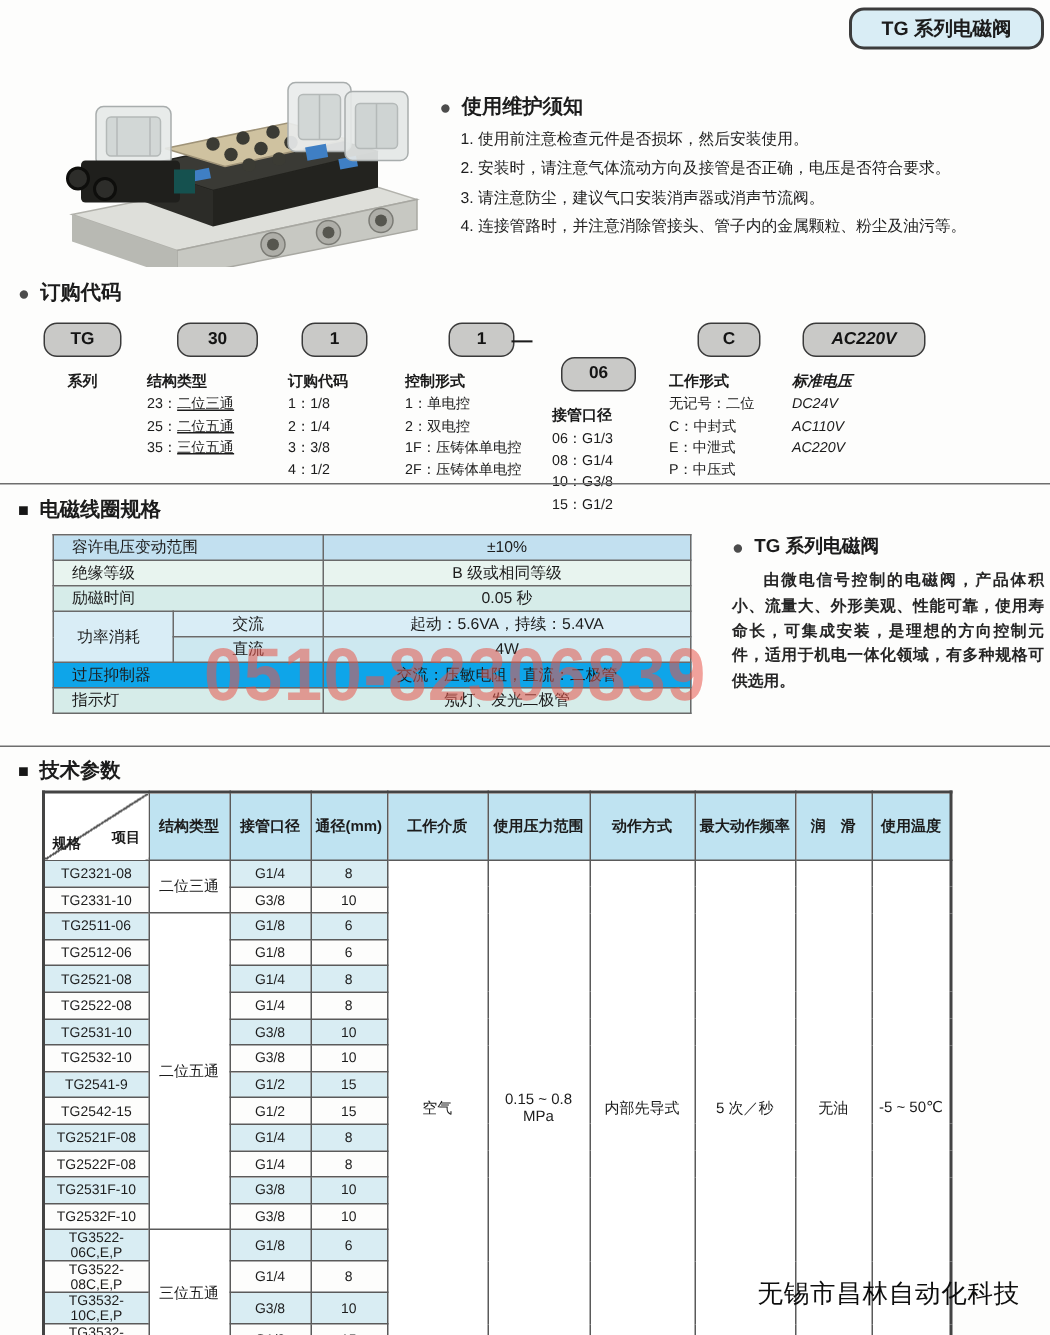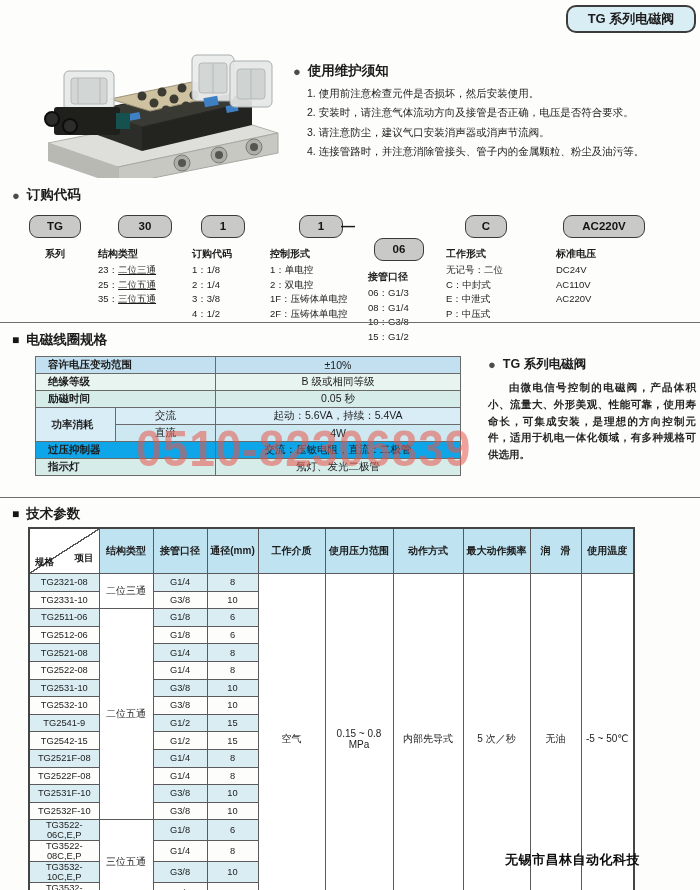--- a/index.html
+++ b/index.html
@@ -41,21 +41,21 @@
   .ord-dash{position:absolute;left:328px;top:218px;width:40px;text-align:center;
     font-weight:bold;font-size:14px;}
 
   .divider{left:0;width:700px;border-top:1.5px solid #6e6e6e;}
 
   
   .coil-head{left:12px;top:331px;}
   table{border-collapse:collapse;}
   .coil-table{left:35px;top:356px;width:425px;table-layout:fixed;font-size:10.5px;}
   .coil-table td{border:1px solid #6a6a6a;height:16px;padding:0 6px;text-align:center;}
-  .coil-table td.lab{text-align:left;padding-left:12px;font-weight:bold;}
+  .coil-table td.lab{text-align:left;padding-left:12px;font-weight:normal;}
   .coil-table{border:1.5px solid #4c4c4c;}
   .cr1{background:#c2e0f0;} .cr2{background:#e8f4ef;} .cr3{background:#d6ece9;}
   .cr4{background:#d9edf6;} .cr5{background:#cde8f0;} .cr6{background:#0ea5e9;} .cr7{background:#d6ece9;}
 
   
   .tg-desc{left:488px;top:356px;width:208px;}
   .tg-desc .body{margin-top:6px;font-size:10.5px;line-height:1.6;text-align:justify;
     text-indent:2em;font-weight:bold;color:#262626;}
 
   
@@ -80,21 +80,21 @@
   .tech-table td.shared{background:#fff;font-size:10px;padding:0 3px;}
   .tech-table tr.group-start td{border-top:1.6px solid #444;}
 
   
   .watermark{
     left:136px;top:420px;z-index:9;pointer-events:none;
     font-size:46px;font-weight:bold;letter-spacing:1px;
     color:rgba(232,85,74,0.55);transform:scaleY(1.08);transform-origin:left top;
     white-space:nowrap;
   }
-  .company{left:505px;top:851px;z-index:10;font-size:13px;font-weight:bold;
+  .company{left:505px;top:851px;z-index:10;font-size:17px;font-weight:normal;
     color:#0d0d0d;letter-spacing:0.5px;white-space:nowrap;}
 
   .photo{left:30px;top:33px;width:262px;height:145px;}
 </style>
 </head>
 <body>
 
 <div class="abs photo">
   <svg width="262" height="145" viewBox="0 0 262 145">
 
@@ -214,21 +214,21 @@
 <div class="ord-col" style="left:446px;width:80px;">
   <span class="ord-box" style="width:32px;">C</span>
   <div class="ord-label">工作形式</div>
   <div class="ord-lines">
       <div>无记号：二位</div>
       <div>C：中封式</div>
       <div>E：中泄式</div>
       <div>P：中压式</div>
     </div>
 </div>
-<div class="ord-col" style="left:556px;width:96px;">
+<div class="ord-col" style="left:528px;width:96px;font-style:italic;">
   <span class="ord-box" style="width:72px;">AC220V</span>
   <div class="ord-label">标准电压</div>
   <div class="ord-lines">
       <div>DC24V</div>
       <div>AC110V</div>
       <div>AC220V</div>
     </div>
 </div>
 
 <div class="abs divider" style="top:322px;"></div>

